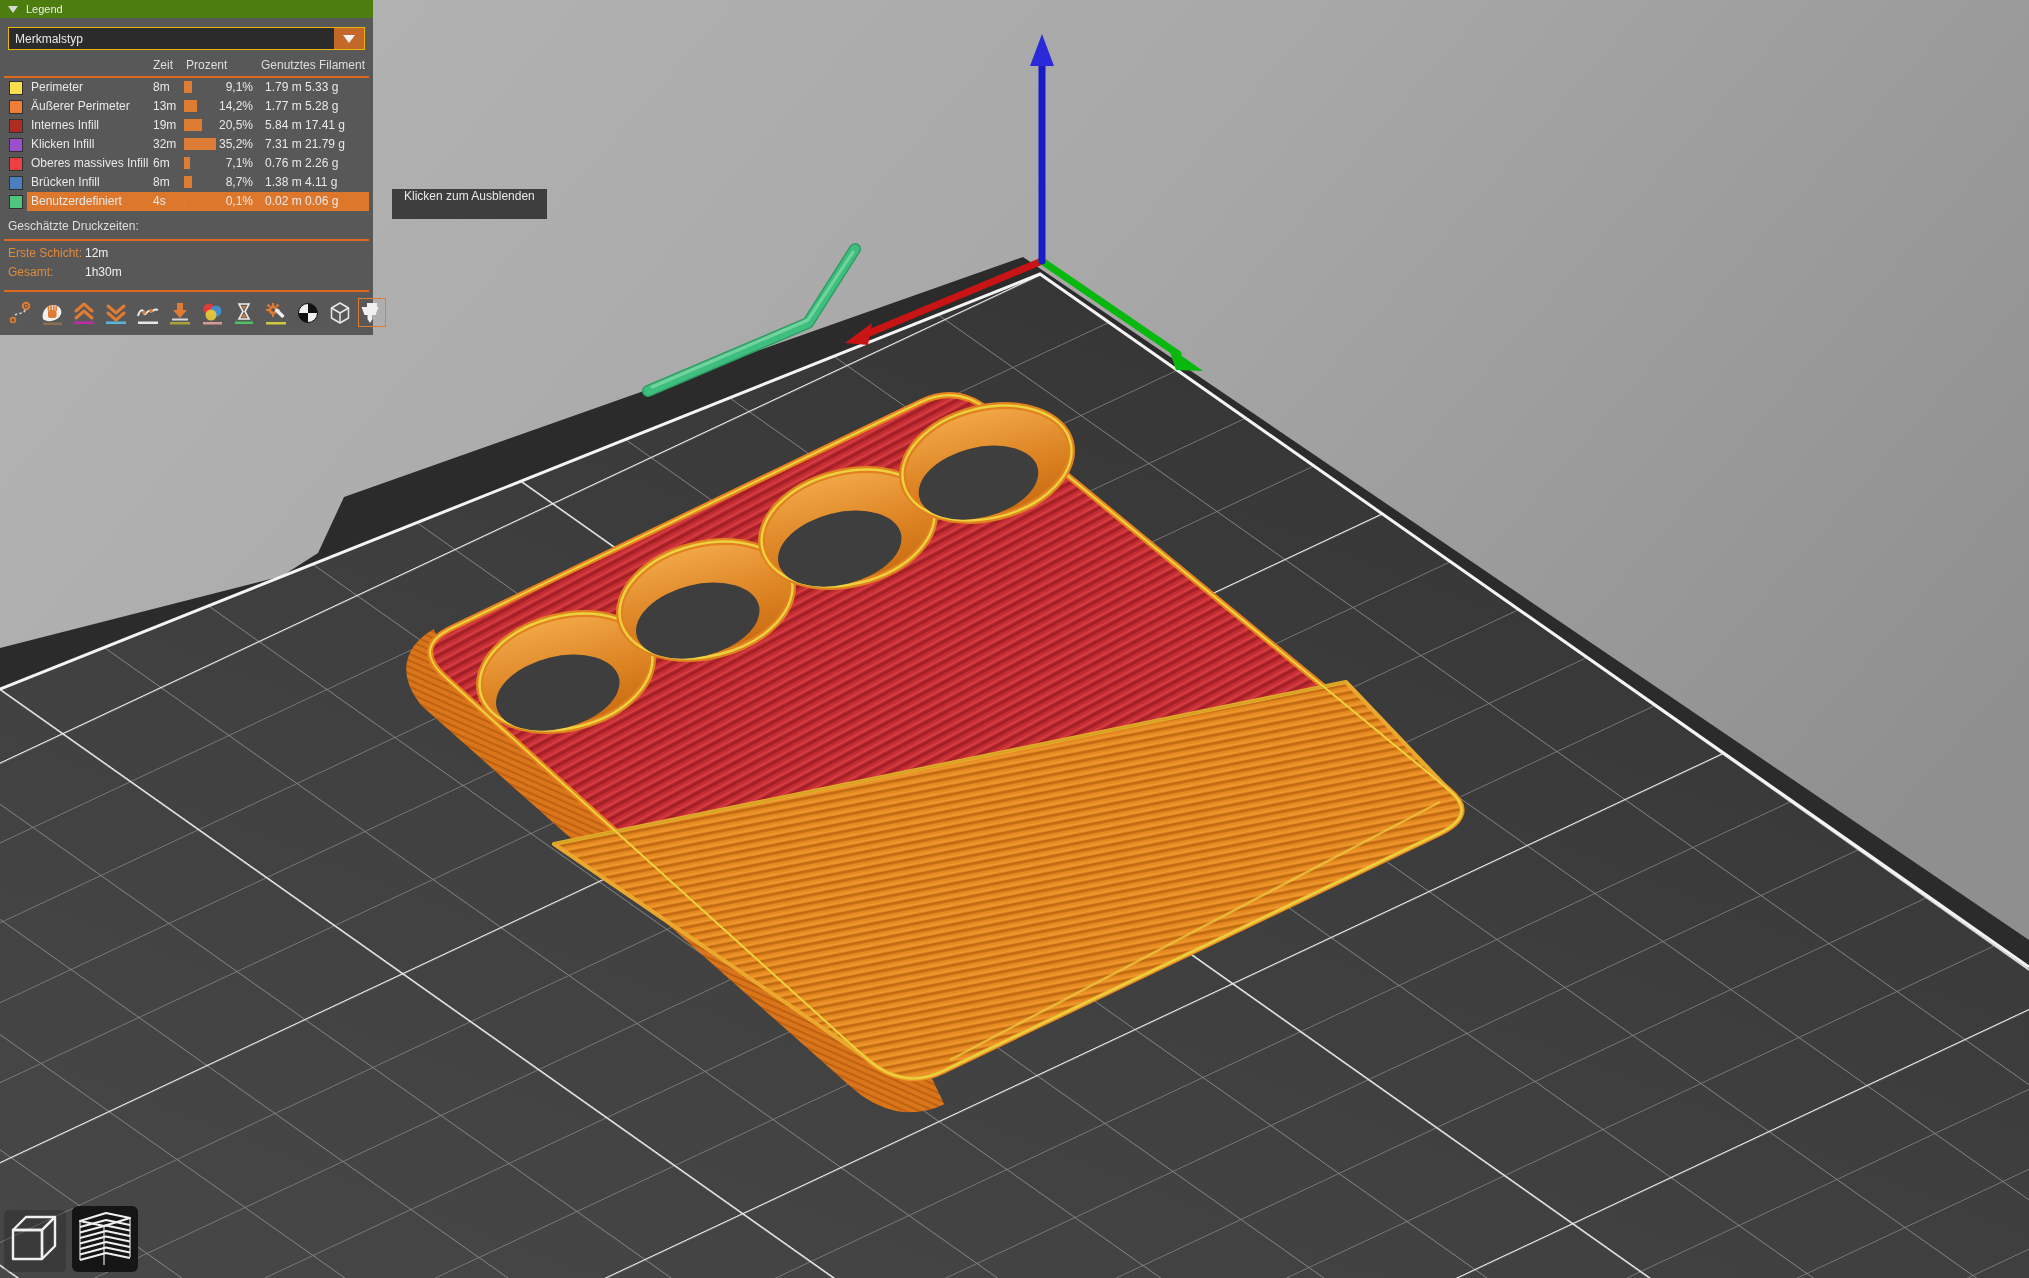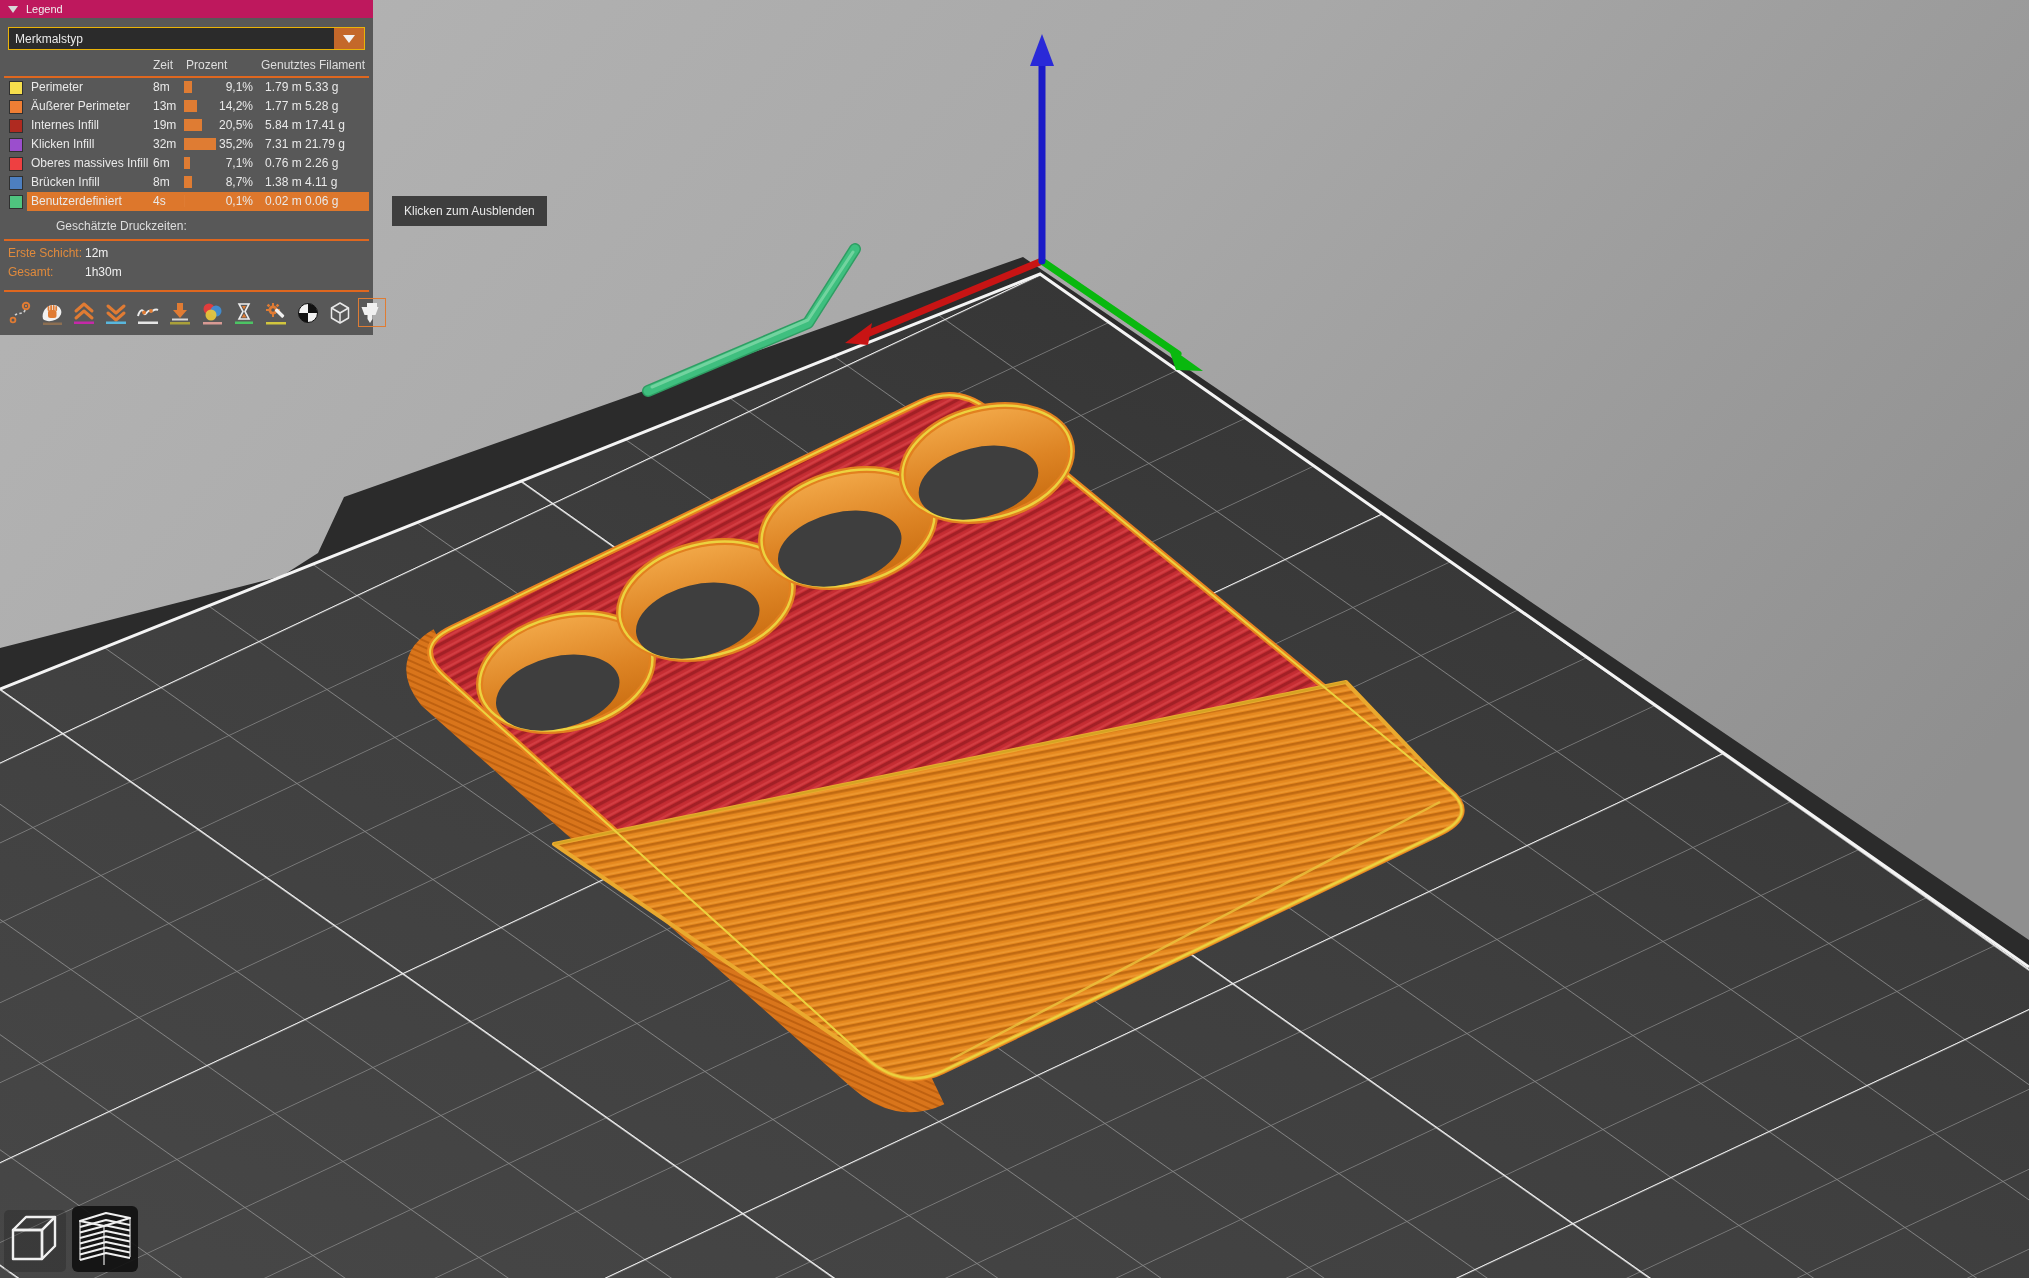--- a/index.html
+++ b/index.html
@@ -3,21 +3,21 @@
 <meta charset="utf-8">
 <style>
   html,body{margin:0;padding:0;background:#777;}
   #stage{position:relative;width:2029px;height:1278px;overflow:hidden;
          font-family:"Liberation Sans",sans-serif;-webkit-font-smoothing:antialiased;}
   #scene{position:absolute;left:0;top:0;}
 
   
   #legend-panel{position:absolute;left:0;top:0;width:373px;background:rgba(85,85,85,.97);
                 color:#e9e9e9;font-size:12px;z-index:5;}
-  #legend-titlebar{height:18px;background:#be185d;display:flex;align-items:center;padding:0 8px;gap:8px;}
+  #legend-titlebar{height:18px;background:#4d7c0f;display:flex;align-items:center;padding:0 8px;gap:8px;}
   #legend-titlebar .tri{width:0;height:0;border-left:5px solid transparent;border-right:5px solid transparent;
                         border-top:7px solid #d8d8d8;}
   #legend-titlebar .t{font-size:11px;color:#efefef;}
   #combo-row{margin:9px 8px 4px 8px;height:21px;background:#2b2b2b;border:1px solid #eab308;
              display:flex;align-items:center;position:relative;}
   #combo-row .val{padding-left:6px;color:#e9e9e9;}
   #combo-btn{position:absolute;right:0;top:0;bottom:0;width:30px;background:#c4682a;
              display:flex;align-items:center;justify-content:center;cursor:pointer;}
   #combo-btn .tri{width:0;height:0;border-left:6px solid transparent;border-right:6px solid transparent;
                   border-top:8px solid #f2f2f2;}
@@ -28,33 +28,33 @@
   #rows{margin-top:0;}
   .lrow{position:relative;height:19px;line-height:19px;}
   .lrow .selbg{display:none;position:absolute;left:27px;right:4px;top:0;bottom:0;background:#dd772c;}
   .lrow.selected .selbg{display:block;}
   .lrow .sw{position:absolute;left:9px;top:3px;width:12px;height:12px;border:1px solid #303030;}
   .lrow span{position:absolute;top:0;}
   .lrow .lab{left:31px;} .lrow .tm{left:153px;}
   .lrow .bar{position:absolute;left:184px;top:3px;height:12px;background:#df7c33;}
   .lrow .pct{left:205px;width:48px;text-align:right;}
   .lrow .len{left:265px;} .lrow .wt{left:305px;}
-  #times-head{padding:8px 12px 6px 8px;color:#dedede;margin-left:48px;}
+  #times-head{padding:8px 12px 6px 8px;color:#dedede;}
   .timeline{position:relative;height:19px;}
   .timeline .k{position:absolute;left:8px;color:#e08a3c;}
   .timeline .v{position:absolute;left:85px;color:#f1f1f1;}
   #times-block{padding:5px 0 6px 0;}
   #icon-row{display:flex;gap:4px;padding:6px 0 8px 6px;}
   .icn{width:27px;height:27px;display:flex;align-items:center;justify-content:center;
        border:1px solid transparent;cursor:pointer;}
   .icn.selected{border:1px solid #df7c33;}
 
   
-  #tooltip{position:absolute;left:392px;top:196px;height:30px;background:rgba(58,58,58,.97);
-           color:#e8e8e8;font-size:12px;display:flex;align-items:center;padding:0 12px;z-index:4;}
+  #tooltip{position:absolute;left:392px;top:189px;height:30px;background:rgba(58,58,58,.97);
+           color:#e8e8e8;font-size:12px;display:flex;padding:0 12px;z-index:4;}
 
   
   #view-toggles{position:absolute;left:4px;bottom:4px;z-index:5;}
 </style>
 </head>
 <body>
 
 <div id="stage">
 
 <svg id="scene" width="2029" height="1278" viewBox="0 0 2029 1278">

